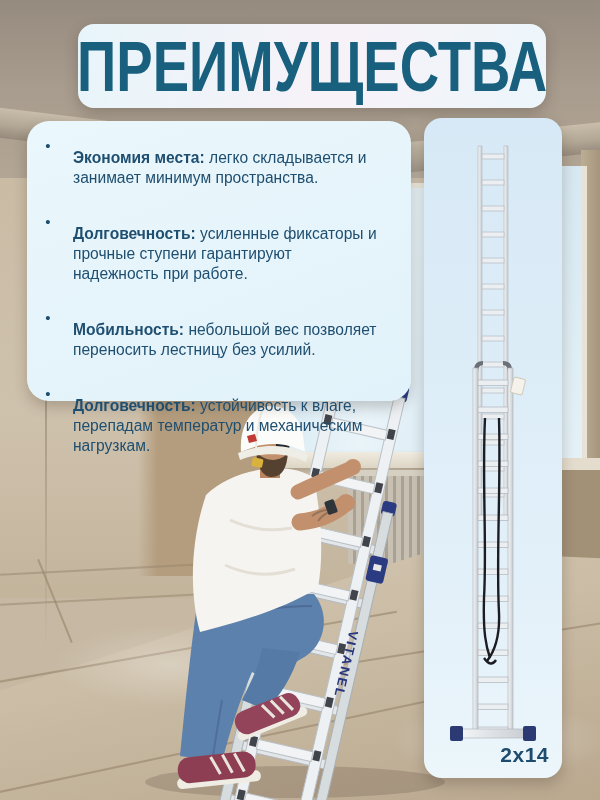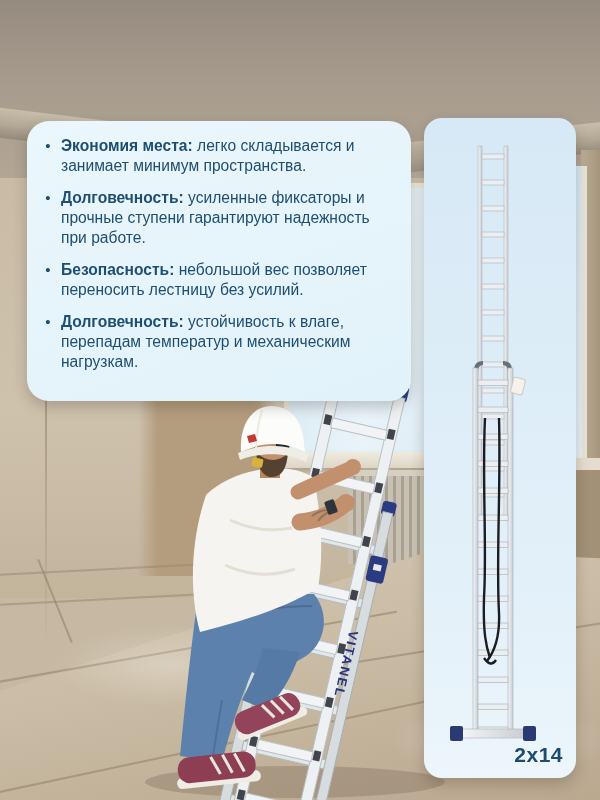--- a/index.html
+++ b/index.html
@@ -53,24 +53,24 @@
   .banner h1{margin:0;font-size:62px;font-weight:700;color:#19607f;letter-spacing:0px;
     transform:scale(.88,1.14);white-space:nowrap;}
   
   .adv-panel{position:absolute;left:27px;top:121px;width:384px;height:280px;border-radius:22px;
     background:linear-gradient(160deg,#eaf7fc 0%,#e2f2fa 100%);
     box-shadow:0 6px 14px rgba(55,45,35,.25);
     box-sizing:border-box;padding:15px 18px 10px 16px;
     display:flex;flex-direction:column;gap:12px;}
   .adv-item{display:flex;gap:8px;color:#1e4e70;font-size:15.6px;line-height:20px;}
   .adv-item .dot{flex:0 0 10px;font-size:15px;line-height:20px;text-align:center;}
-  .adv-item p{margin:0;}
+  .adv-item p{margin:12px;}
   .adv-item b{font-weight:700;}
   
-  .product-panel{position:absolute;left:424px;top:118px;width:152px;height:660px;border-radius:18px;
+  .product-panel{position:absolute;left:424px;top:118px;width:138px;height:660px;border-radius:18px;
     background:linear-gradient(180deg,#d7e9f6 0%,#e2f0f9 70%,#ecf6fb 100%);
     box-shadow:0 6px 14px rgba(55,45,35,.25);overflow:hidden;}
   .product-panel svg{position:absolute;left:0;top:0;}
   .size-label{position:absolute;right:13px;bottom:11px;font-size:21px;font-weight:700;
     color:#1d4c6e;letter-spacing:.5px;}
 </style>
 </head>
 <body>
 
 <div class="stage">
@@ -203,33 +203,36 @@
 
       <path d="M241,452 C239,424 253,406 271,406 C290,406 303,420 304,444 L305,452
                C283,441 262,442 241,452 Z" fill="#fcfcfa"></path>
       <path d="M262,410 C258,424 256,438 256,450" stroke="#ecebe2" stroke-width="2" fill="none"></path>
       <path d="M238,453 C262,443 290,444 308,455 L306,462 C288,452 260,452 240,460 Z" fill="#efeee6"></path>
       <path d="M247,436 l8,-2 l2,7 l-8,2 z" fill="#c13a33"></path>
       <rect x="252" y="458" width="11" height="9" rx="2" fill="#d9b23e" transform="rotate(12 257 462)"></rect>
     </g>
   </svg>
 
+  <div class="banner">
+    <h1>ПРЕИМУЩЕСТВА</h1>
+  </div>
 
   <div class="adv-panel">
     <div class="adv-item">
       <span class="dot">•</span>
       <p><b>Экономия места:</b> <span>легко складывается и занимает минимум пространства.</span></p>
     </div>
     <div class="adv-item">
       <span class="dot">•</span>
       <p><b>Долговечность:</b> <span>усиленные фиксаторы и прочные ступени гарантируют надежность при работе.</span></p>
     </div>
     <div class="adv-item">
       <span class="dot">•</span>
-      <p><b>Безопасность:</b> <span>небольшой вес позволяет переносить лестницу без усилий.</span></p>
+      <p><b>Мобильность:</b> <span>небольшой вес позволяет переносить лестницу без усилий.</span></p>
     </div>
     <div class="adv-item">
       <span class="dot">•</span>
       <p><b>Долговечность:</b> <span>устойчивость к влаге, перепадам температур и механическим нагрузкам.</span></p>
     </div>
   </div>
 
   <div class="product-panel">
     <svg width="138" height="660" viewBox="0 0 138 660">
       <defs>

